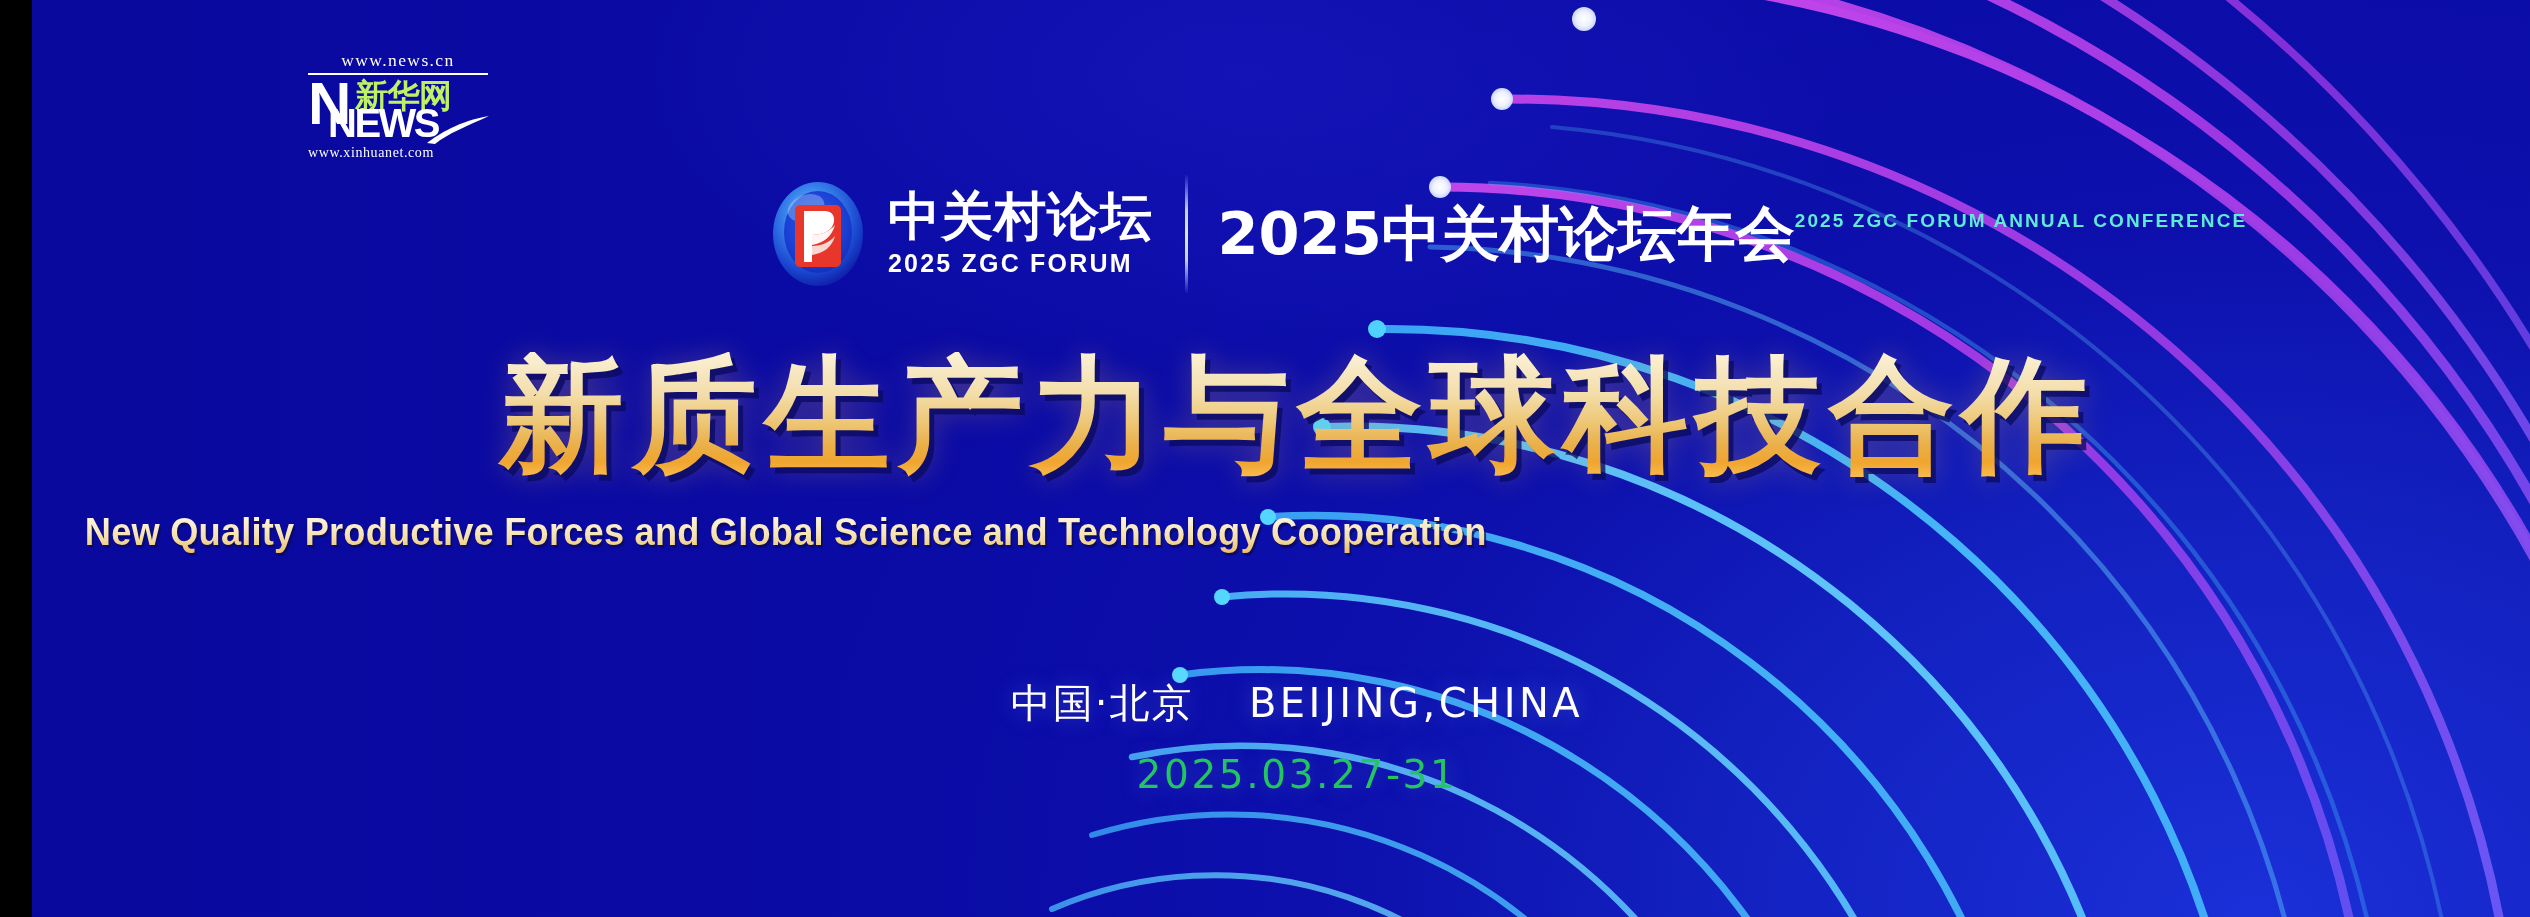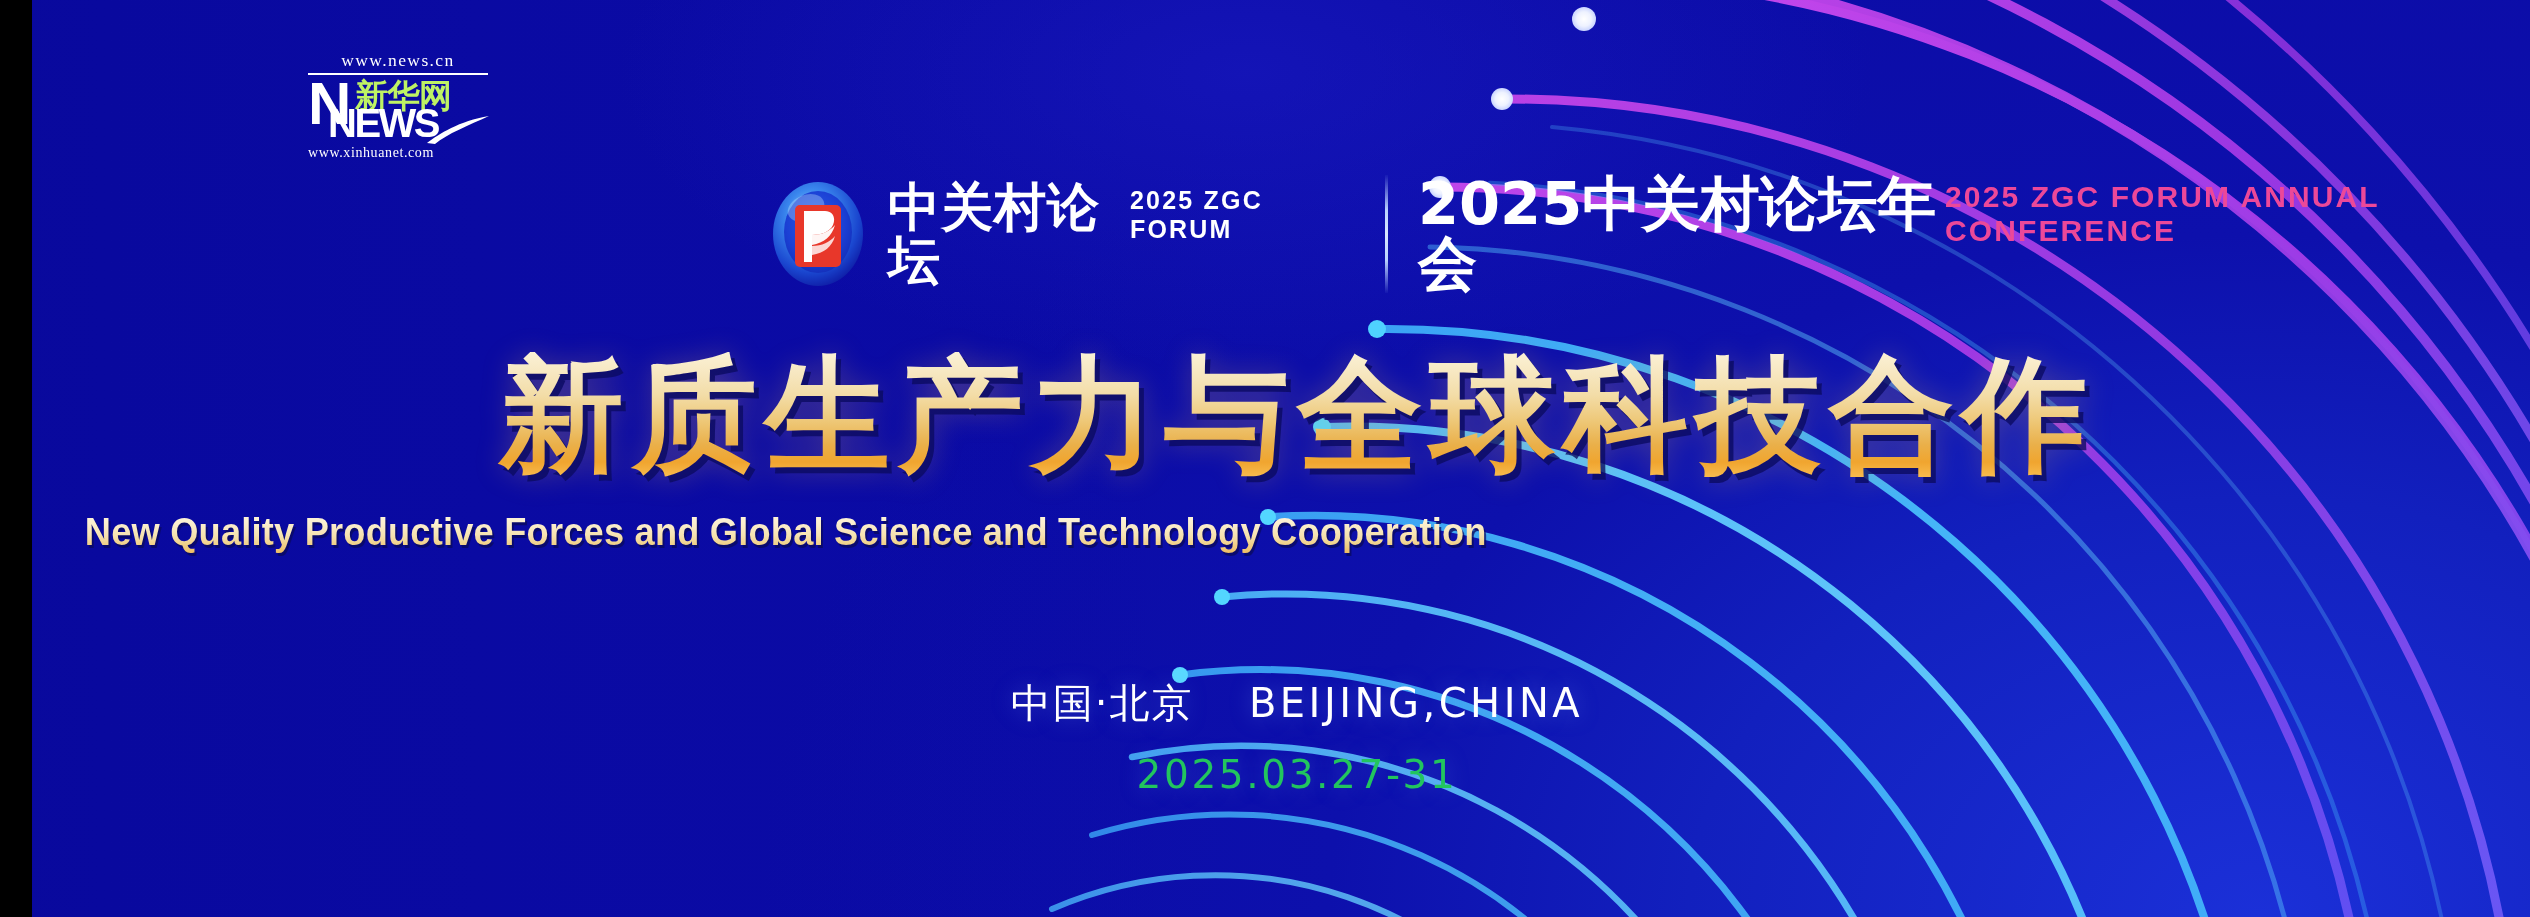--- a/index.html
+++ b/index.html
@@ -137,21 +137,21 @@
   }
   .zgc-emblem {
     position: relative;
     width: 112px;
     height: 112px;
     flex: 0 0 auto;
     margin-right: 14px;
   }
   .zgc-emblem svg { width: 100%; height: 100%; display: block; }
 
-  .lockup-left { display: flex; justify-content: center; }
+  .lockup-left { display: flex; flex-direction: column; justify-content: center; }
   .cn-forum-name {
     font-size: 52px;
     font-weight: bold;
     color: #ffffff;
     line-height: 1.02;
     letter-spacing: 1px;
     font-family: "DejaVu Sans", "Liberation Sans", sans-serif;
   }
   .en-forum-name {
     font-size: 25px;
@@ -171,23 +171,23 @@
   .lockup-right { display: flex; justify-content: center; }
   .cn-conf-name {
     font-size: 59px;
     font-weight: bold;
     color: #ffffff;
     line-height: 1.02;
     letter-spacing: 0px;
     font-family: "DejaVu Sans", "Liberation Sans", sans-serif;
   }
   .en-conf-name {
-    font-size: 30px;
-    font-weight: bold;
-    color: #ec4899;
+    font-size: 19px;
+    font-weight: bold;
+    color: #5eead4;
     letter-spacing: 2.1px;
     margin-top: 6px;
     font-family: "Liberation Sans", sans-serif;
   }
 
   
   .headline-wrap {
     position: absolute;
     left: 0;
     right: 0;

